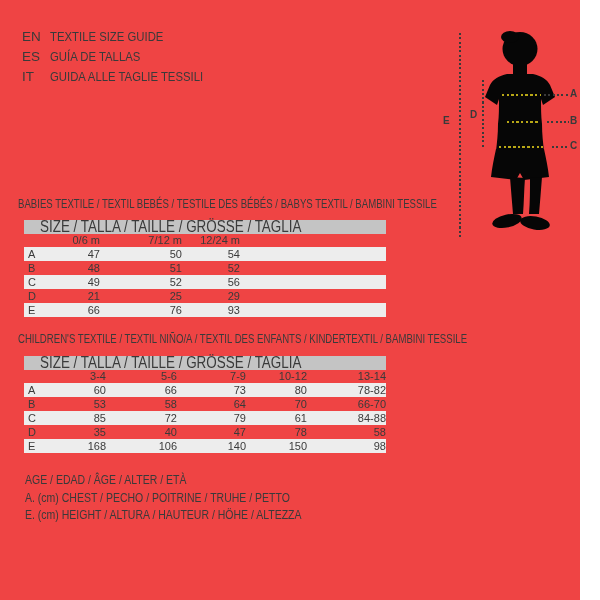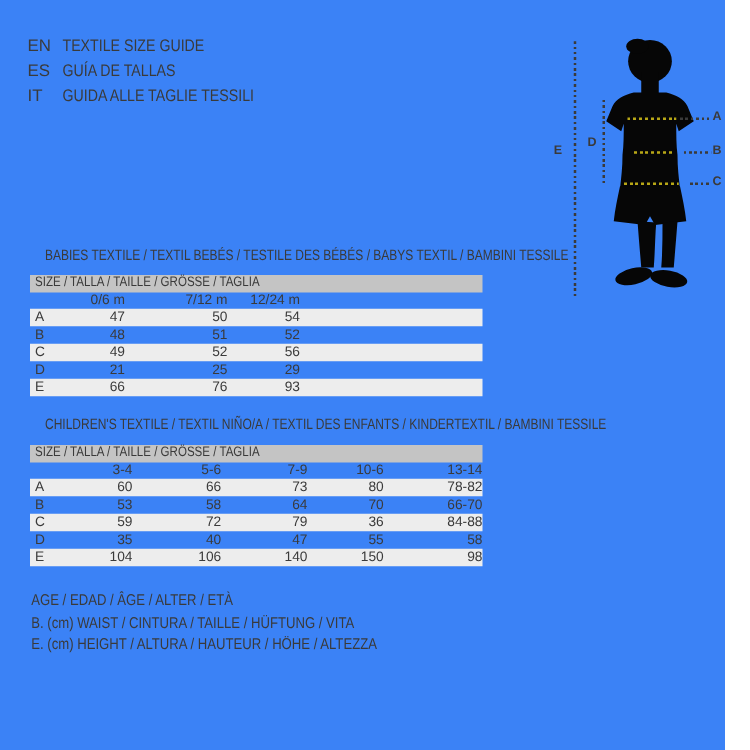--- a/index.html
+++ b/index.html
@@ -2,21 +2,21 @@
 <html style="--text: #3a3a3a; --yellow: #b8a716; --bar-gray: #c4c4c4; --row-alt: #ededed; --silhouette: #060606;"><head>
 <meta charset="utf-8">
 <style>
   * { margin:0; padding:0; box-sizing:border-box; }
   html,body { width:600px; height:600px; background:#fff; }
   body {
     font-family:"Liberation Sans", sans-serif;
     color:var(--text,#3a3a3a);
     overflow:hidden;
   }
-  .page { position:relative; width:580px; height:600px; background:#3b82f6; }
+  .page { position:relative; width:580px; height:600px; background:#ef4444; }
 
   
   .cx { display:inline-block; transform:scaleX(0.84); transform-origin:0 50%; white-space:nowrap; }
   .cx2 { display:inline-block; transform:scaleX(0.80); transform-origin:0 50%; white-space:nowrap; }
 
   
   .lang-list { position:absolute; left:22px; top:26px; }
   .lang-row { display:flex; height:20.4px; align-items:center; font-size:13.5px; }
   .lang-code { width:28px; flex:0 0 28px; }
 
@@ -25,30 +25,30 @@
   .silhouette { position:absolute; left:50px; top:3px; }
   .vdots { position:absolute; width:2px;
     background-image:repeating-linear-gradient(180deg, var(--text,#3a3a3a) 0 2px, transparent 2px 4.3px); }
   .hdots { position:absolute; height:2px;
     background-image:repeating-linear-gradient(90deg, var(--text,#3a3a3a) 0 2px, transparent 2px 4.3px); }
   .hdots.gold {
     background-image:repeating-linear-gradient(90deg, var(--yellow,#b8a716) 0 2.4px, transparent 2.4px 4.7px); }
   .mlabel { position:absolute; font-size:10px; font-weight:700; line-height:10px; }
 
   
-  .sec-title { position:absolute; left:36px; font-size:12px; line-height:14px; }
+  .sec-title { position:absolute; left:18px; font-size:12px; line-height:14px; }
   .sec-title.babies { top:197px; }
   .sec-title.children { top:332px; }
 
   
   .table { position:absolute; left:24px; width:362px; font-size:11px; }
   .table.babies { top:220px; }
   .table.children { top:356px; }
-  .size-bar { height:13.5px; line-height:13.5px; padding-left:4px;
-    background:var(--bar-gray,#c4c4c4); font-size:11px; }
+  .size-bar { height:13.5px; line-height:13.5px; padding-left:16px;
+    background:var(--bar-gray,#c4c4c4); font-size:16px; }
   .trow { display:grid; height:14px; line-height:14px; }
   .trow.thead { height:13.5px; line-height:13.5px; }
   .b-grid { grid-template-columns:20px 56px 82px 58px 1fr; }
   .c-grid { grid-template-columns:20px 62px 71px 69px 61px 79px; }
   .cell.l { padding-left:4px; }
   .cell.c { text-align:right; }
   .trow.alt { background:var(--row-alt,#ededed); }
 
   
   .legend { position:absolute; left:25px; top:472px; font-size:12.5px; }
@@ -170,70 +170,70 @@
 
   <div class="table children">
     <div class="size-bar">
       <span class="cx">SIZE / TALLA / TAILLE / GRÖSSE / TAGLIA</span>
     </div>
     <div class="trow c-grid thead">
       <span class="cell l"></span>
       <span class="cell c">3-4</span>
       <span class="cell c">5-6</span>
       <span class="cell c">7-9</span>
-      <span class="cell c">10-6</span>
+      <span class="cell c">10-12</span>
       <span class="cell c">13-14</span>
     </div>
     <div class="trow c-grid alt">
       <span class="cell l">A</span>
       <span class="cell c">60</span>
       <span class="cell c">66</span>
       <span class="cell c">73</span>
       <span class="cell c">80</span>
       <span class="cell c">78-82</span>
     </div>
     <div class="trow c-grid">
       <span class="cell l">B</span>
       <span class="cell c">53</span>
       <span class="cell c">58</span>
       <span class="cell c">64</span>
       <span class="cell c">70</span>
       <span class="cell c">66-70</span>
     </div>
     <div class="trow c-grid alt">
       <span class="cell l">C</span>
-      <span class="cell c">59</span>
+      <span class="cell c">85</span>
       <span class="cell c">72</span>
       <span class="cell c">79</span>
-      <span class="cell c">36</span>
+      <span class="cell c">61</span>
       <span class="cell c">84-88</span>
     </div>
     <div class="trow c-grid">
       <span class="cell l">D</span>
       <span class="cell c">35</span>
       <span class="cell c">40</span>
       <span class="cell c">47</span>
-      <span class="cell c">55</span>
+      <span class="cell c">78</span>
       <span class="cell c">58</span>
     </div>
     <div class="trow c-grid alt">
       <span class="cell l">E</span>
-      <span class="cell c">104</span>
+      <span class="cell c">168</span>
       <span class="cell c">106</span>
       <span class="cell c">140</span>
       <span class="cell c">150</span>
       <span class="cell c">98</span>
     </div>
   </div>
 
   <div class="legend">
     <div class="legend-line">
       <span class="cx">AGE / EDAD / ÂGE / ALTER / ETÀ</span>
     </div>
     <div class="legend-line">
-      <span class="cx">B. (cm) WAIST / CINTURA / TAILLE / HÜFTUNG / VITA</span>
+      <span class="cx">A. (cm) CHEST / PECHO / POITRINE / TRUHE / PETTO</span>
     </div>
     <div class="legend-line">
       <span class="cx">E. (cm) HEIGHT / ALTURA / HAUTEUR / HÖHE / ALTEZZA</span>
     </div>
   </div>
 
 </div>
 
 </body></html>

